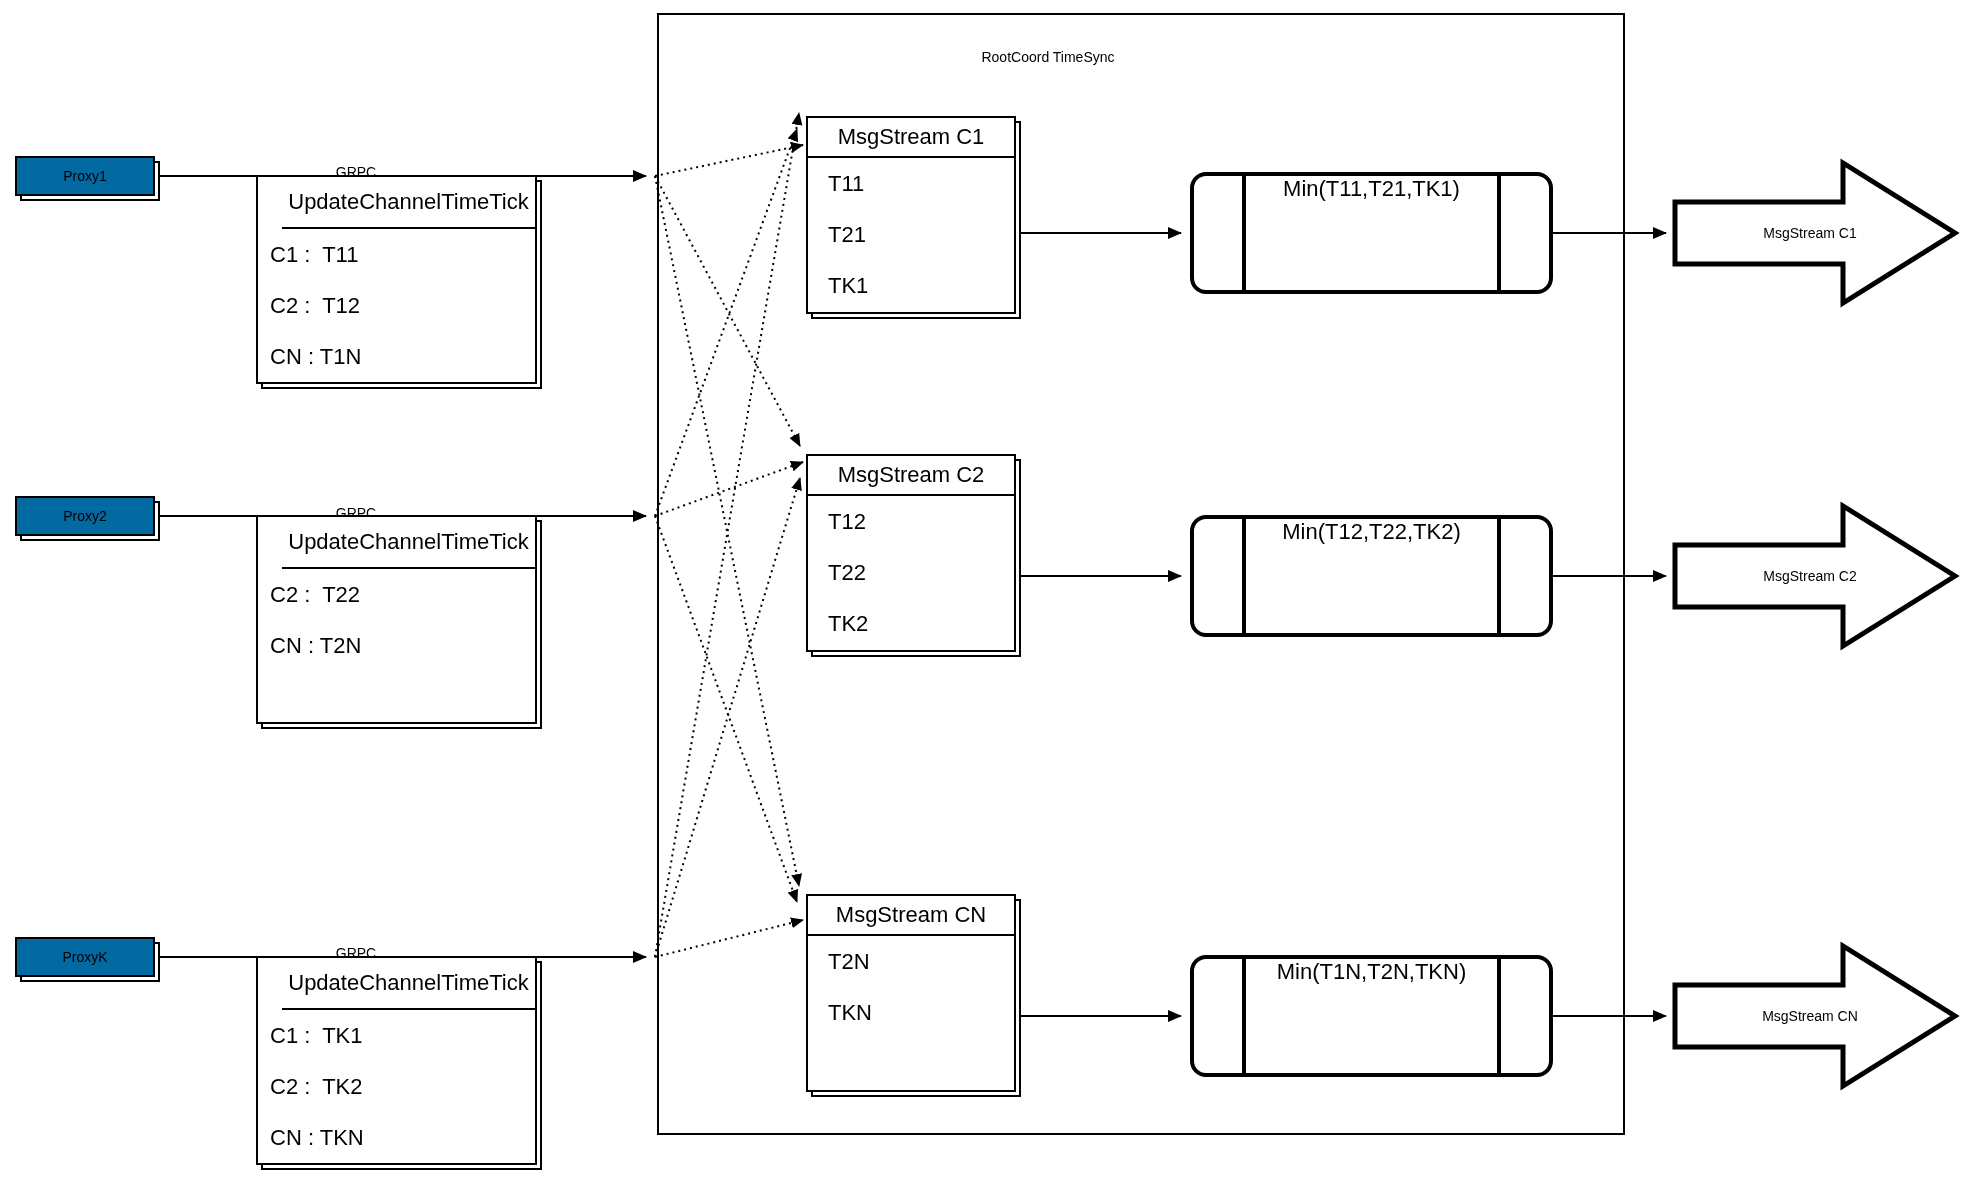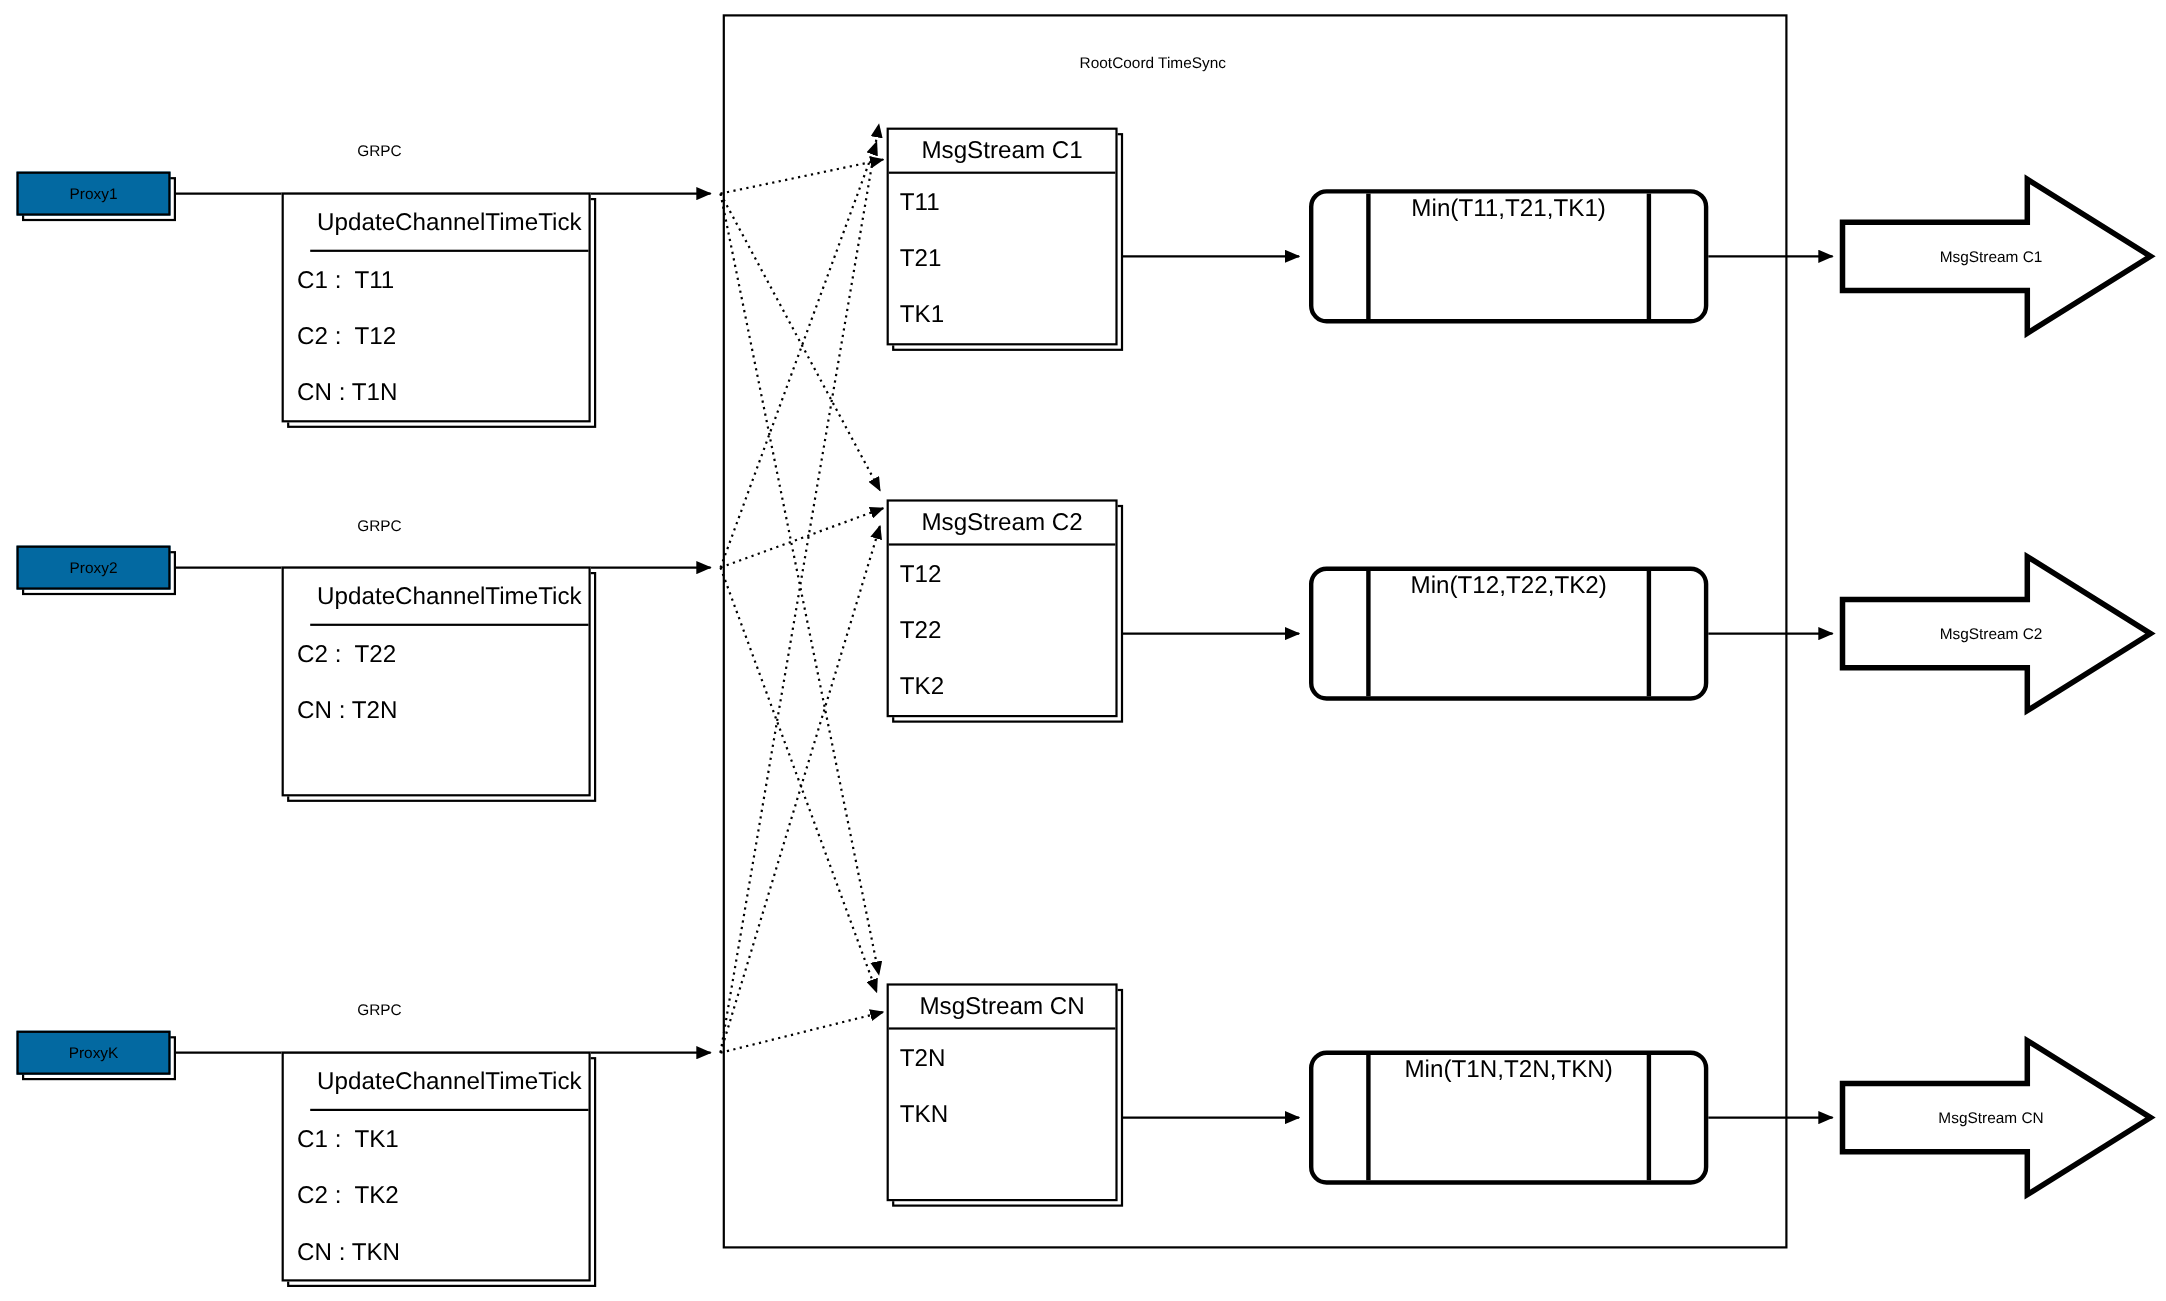--- a/index.html
+++ b/index.html
@@ -12,35 +12,35 @@
   .txt{display:flex;align-items:center;justify-content:center;font-size:14px;}
   
   .rootbox{left:657px;top:13px;width:968px;height:1122px;border:2px solid #000;background:transparent;z-index:1;}
   .roottitle{left:898px;top:43px;width:300px;height:28px;z-index:3;}
   
   .proxy{
     left:15px;width:140px;height:40px;border:2px solid #000;background:#0369a1;z-index:3;
     box-shadow:5px 5px 0 -2px #fff,5px 5px 0 0 #000;
   }
   
-  .grpc{left:265px;width:160px;height:28px;z-index:3;}
+  .grpc{left:276px;width:160px;height:28px;z-index:3;margin-top:35px;}
   
   .uctt{
     left:256px;width:281px;height:209px;border:2px solid #000;background:#fff;z-index:3;
     box-shadow:5px 5px 0 -2px #fff,5px 5px 0 0 #000;
   }
   .uctt .hdr{height:50px;border-bottom:2px solid #000;display:flex;align-items:center;justify-content:center;font-size:22px;margin-left:24px;}
   .uctt .cell{height:51px;display:flex;align-items:center;padding-left:12px;font-size:22px;white-space:pre;}
   
   .ms{
     left:806px;width:210px;height:198px;border:2px solid #000;background:#fff;z-index:3;
     box-shadow:5px 5px 0 -2px #fff,5px 5px 0 0 #000;
   }
   .ms .hdr{height:38px;border-bottom:2px solid #000;display:flex;align-items:center;justify-content:center;font-size:22px;}
-  .ms .cell{height:51px;display:flex;align-items:center;padding-left:10px;font-size:22px;white-space:pre;}
+  .ms .cell{height:51px;display:flex;align-items:center;padding-left:20px;font-size:22px;white-space:pre;}
   
   .minbox{
     left:1190px;width:363px;height:122px;border:4px solid #000;border-radius:16px;background:#fff;z-index:3;
     display:flex;align-items:flex-start;justify-content:center;font-size:22px;
   }
   .minbox .divider{position:absolute;top:0;bottom:0;width:4px;background:#000;}
   .minbox .dl{left:48px;}
   .minbox .dr{right:48px;}
   
   .outlabel{left:1693px;width:234px;height:28px;z-index:3;}

